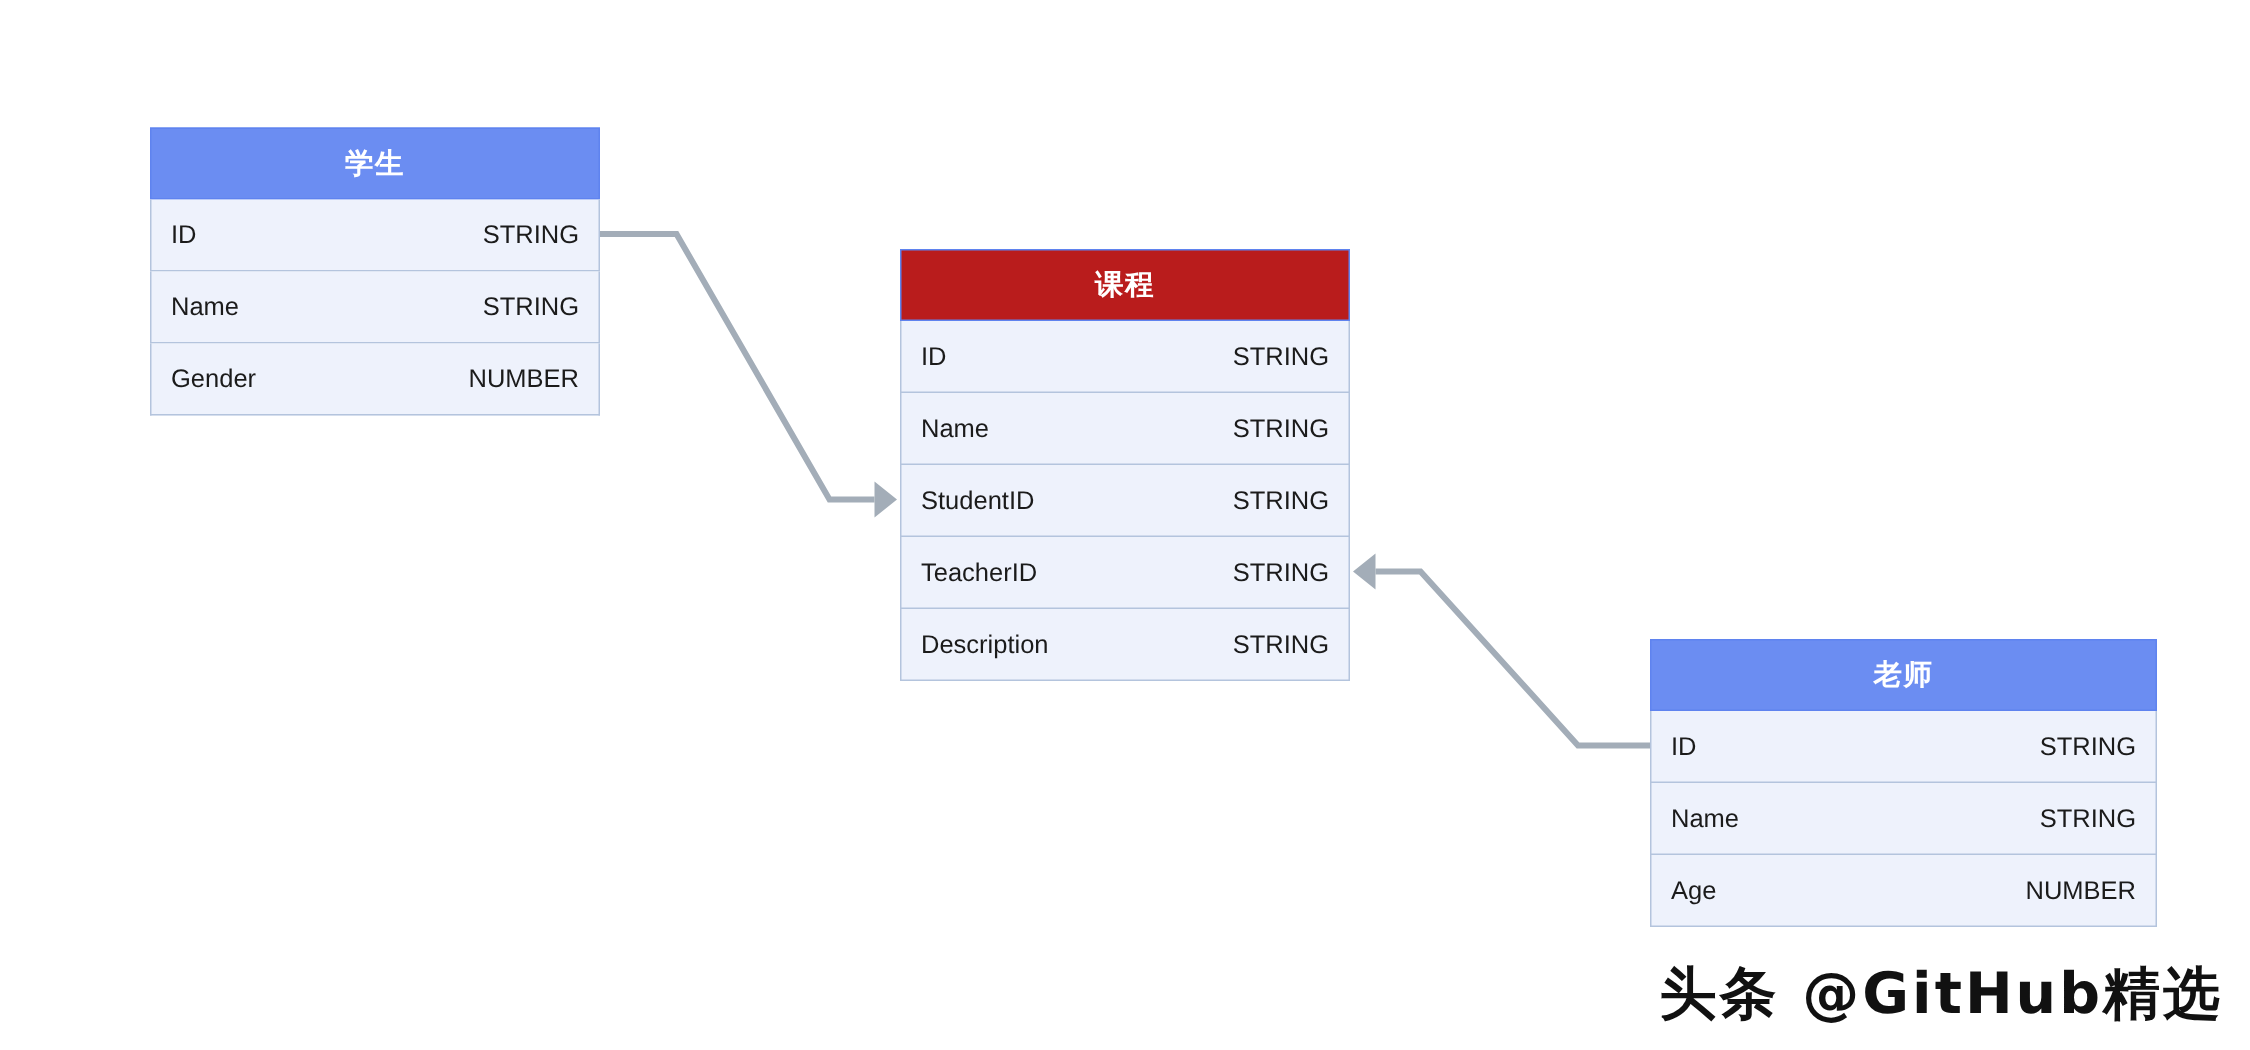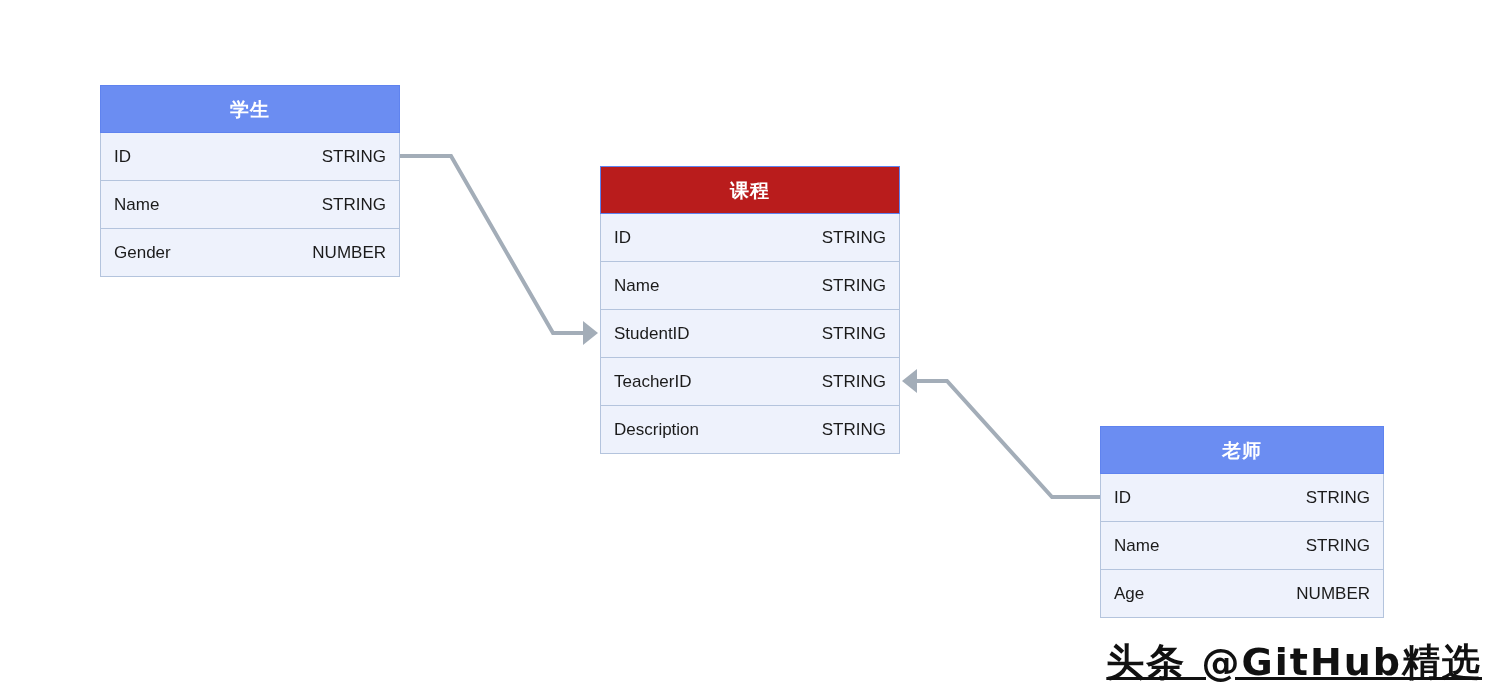--- a/index.html
+++ b/index.html
@@ -79,21 +79,20 @@
   #watermark {
     position: absolute;
     right: 18px;
     bottom: 12px;
     font-size: 38px;
     font-weight: bold;
     color: #111111;
     letter-spacing: 2px;
     white-space: nowrap;
     font-family: "DejaVu Sans", "Liberation Sans", sans-serif;
-    text-decoration: underline;
   }
 </style>
 </head>
 <body>
 
 <div id="canvas">
 
   <svg id="connectors" viewBox="0 0 1500 700" width="1500" height="700">
 
     <g>
@@ -144,21 +143,21 @@
         <span class="field-name">TeacherID</span>
         <span class="field-type">STRING</span>
       </div>
       <div class="entity-row">
         <span class="field-name">Description</span>
         <span class="field-type">STRING</span>
       </div>
     </div>
   </div>
 
-  <div class="entity" style="left:1100px; top:426px; width:284px;">
+  <div class="entity" style="left:1100px; top:426px; width:338px;">
     <div class="entity-header" style="background:#6b8df2;">老师</div>
     <div class="entity-rows">
       <div class="entity-row">
         <span class="field-name">ID</span>
         <span class="field-type">STRING</span>
       </div>
       <div class="entity-row">
         <span class="field-name">Name</span>
         <span class="field-type">STRING</span>
       </div>

